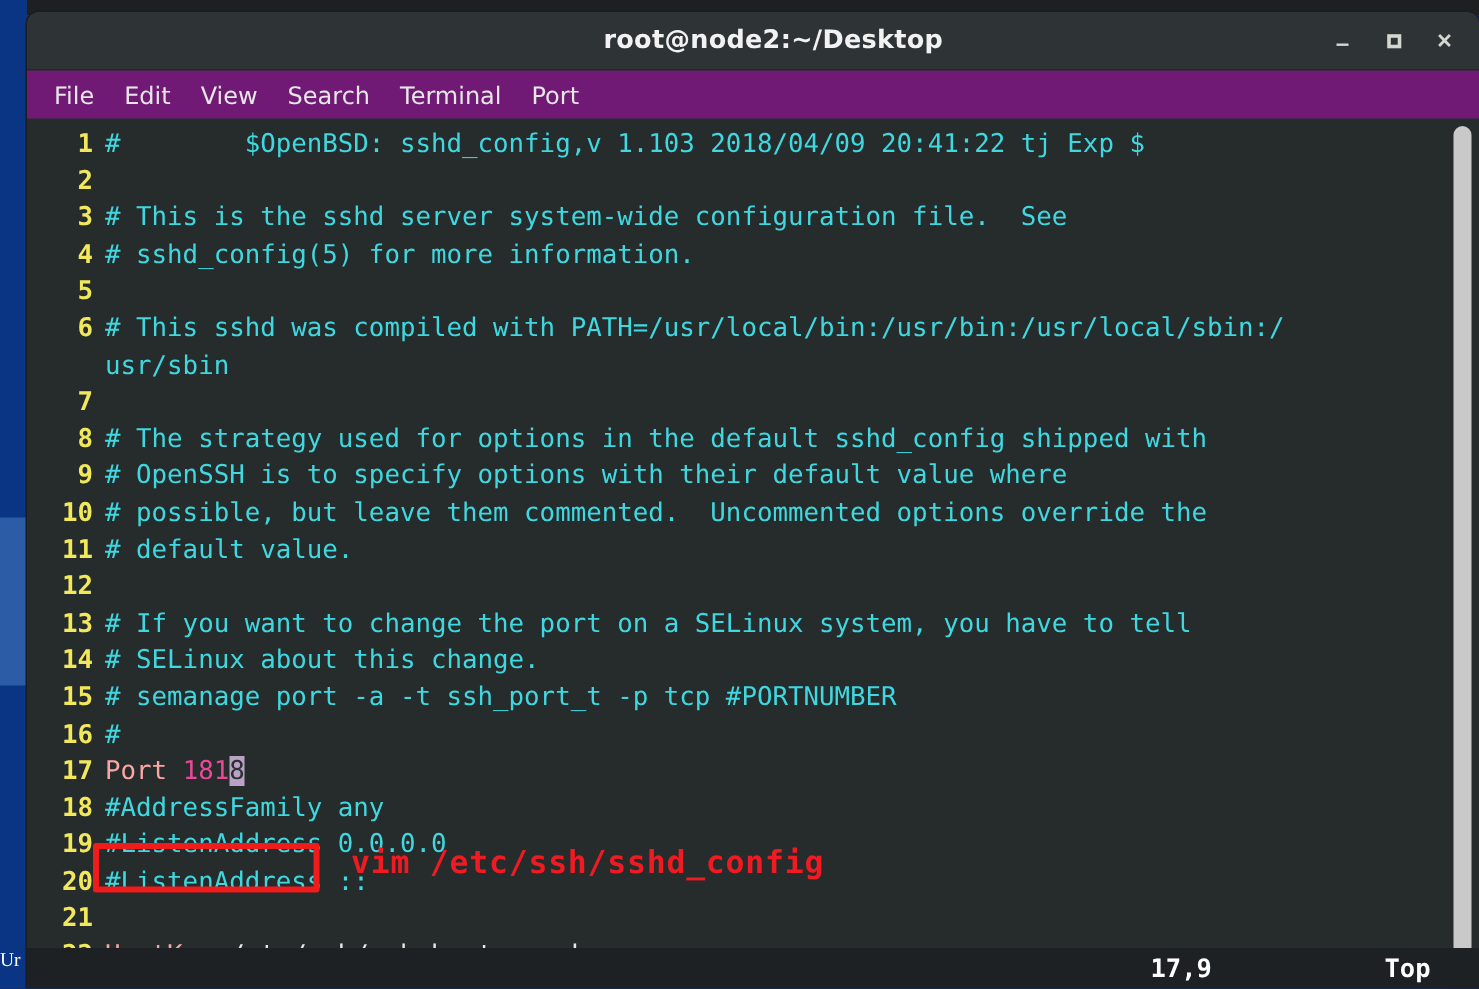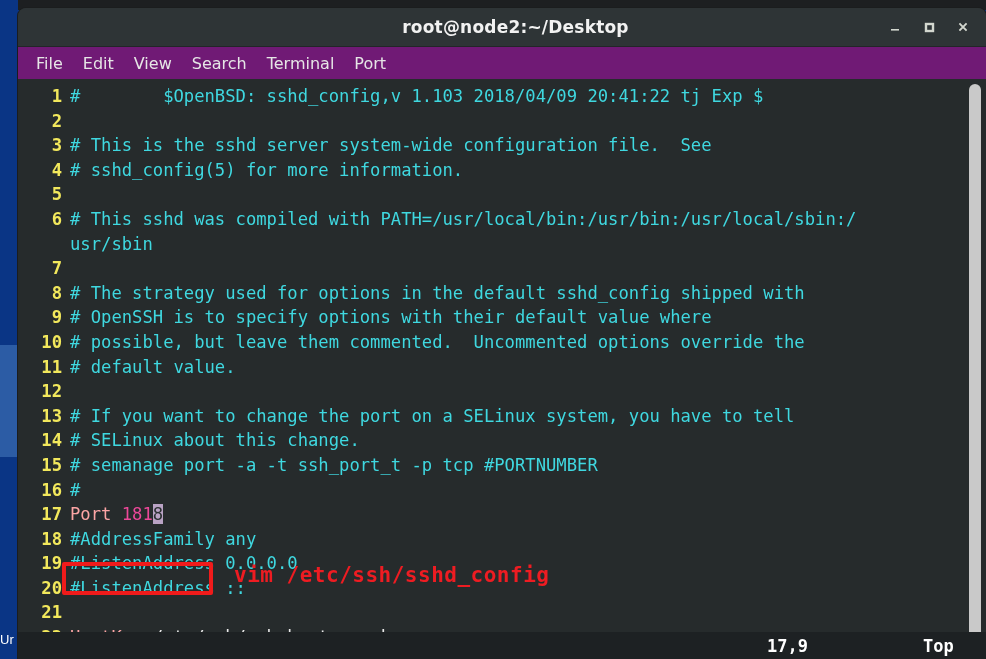--- a/index.html
+++ b/index.html
@@ -38,21 +38,21 @@
     left: 0; top: 345px;
     width: 18px; height: 112px;
     background: #2c5ca5;
   }
   .desktop-icon-label {
     position: absolute;
     left: 0px; top: 632px;
     width: 20px;
     color: #ffffff;
     font-size: 13px;
-    font-family: Liberation Sans, sans-serif;
+    font-family: Liberation Serif, serif;
     white-space: nowrap;
     overflow: hidden;
     line-height: 16px;
   }
 
   
   .window {
     position: absolute;
     left: 18px; top: 8px;
     width: 968px;

